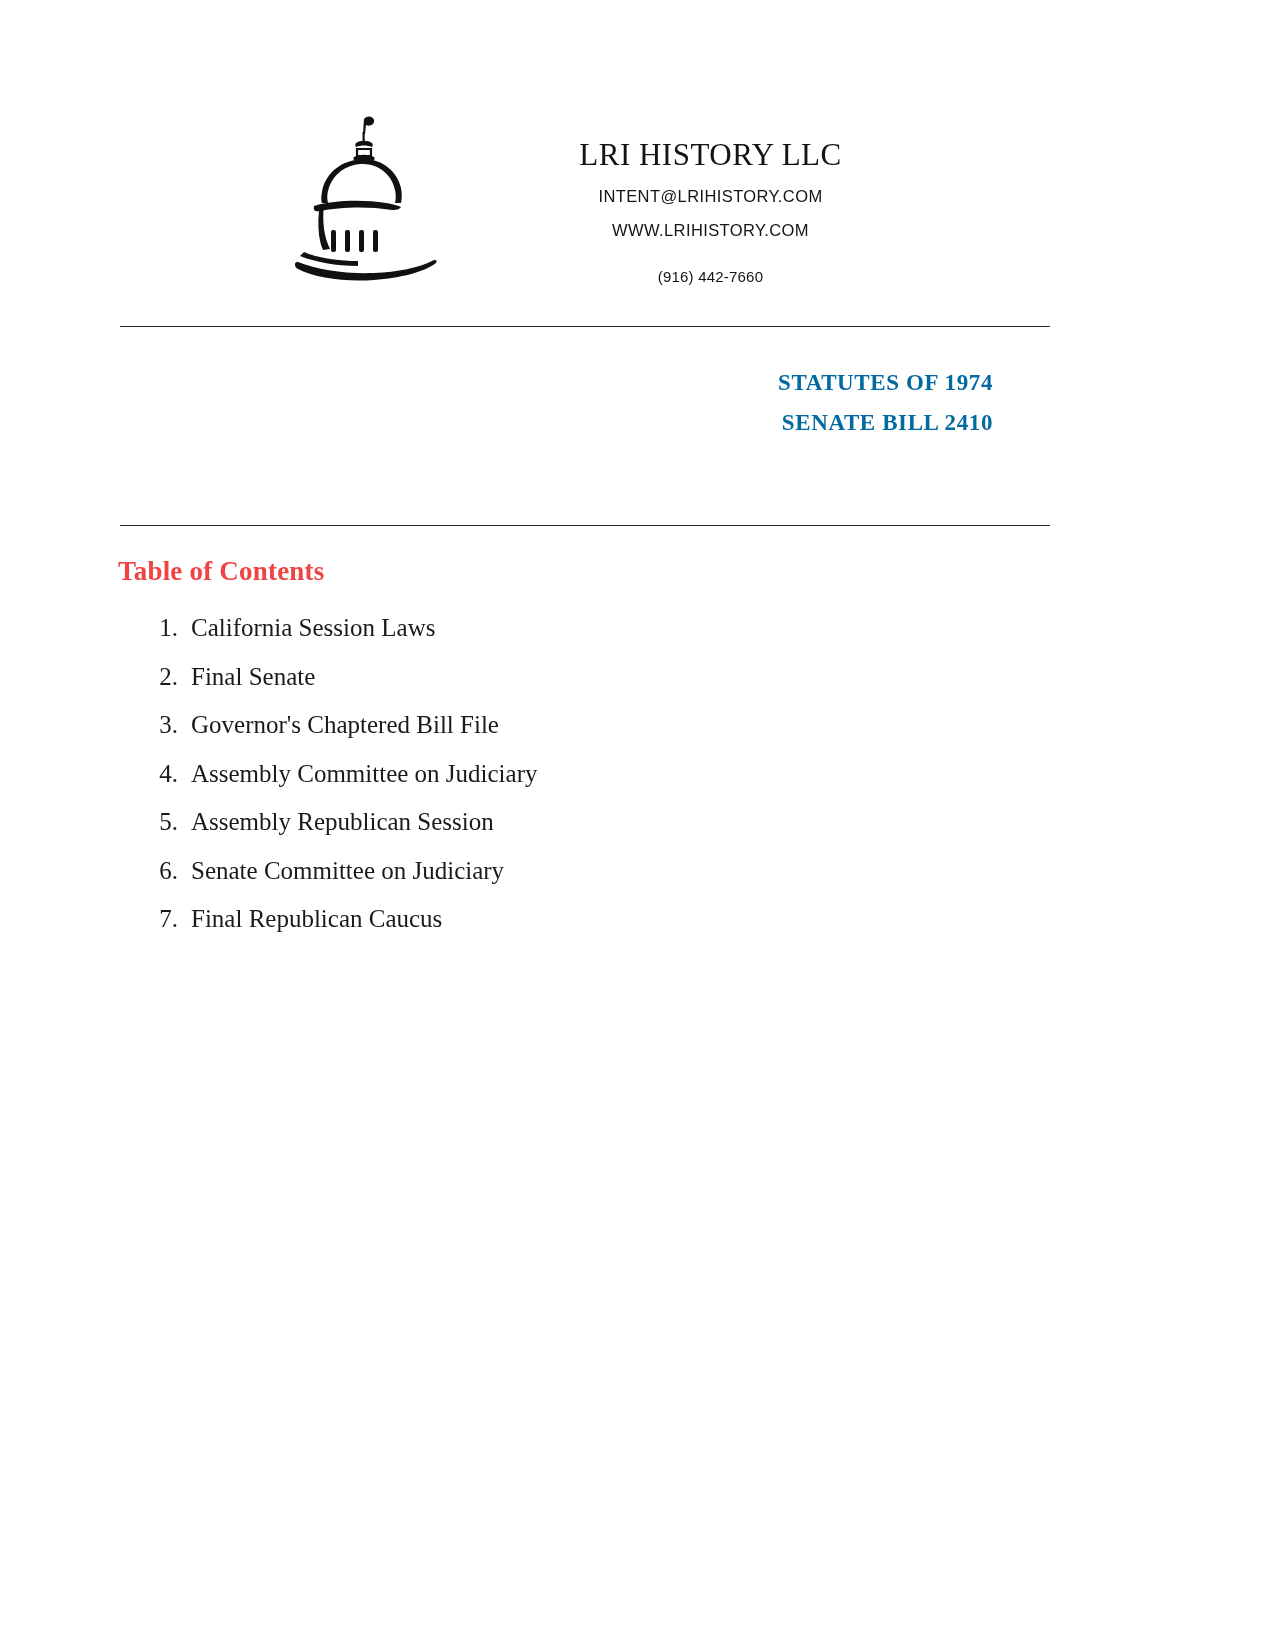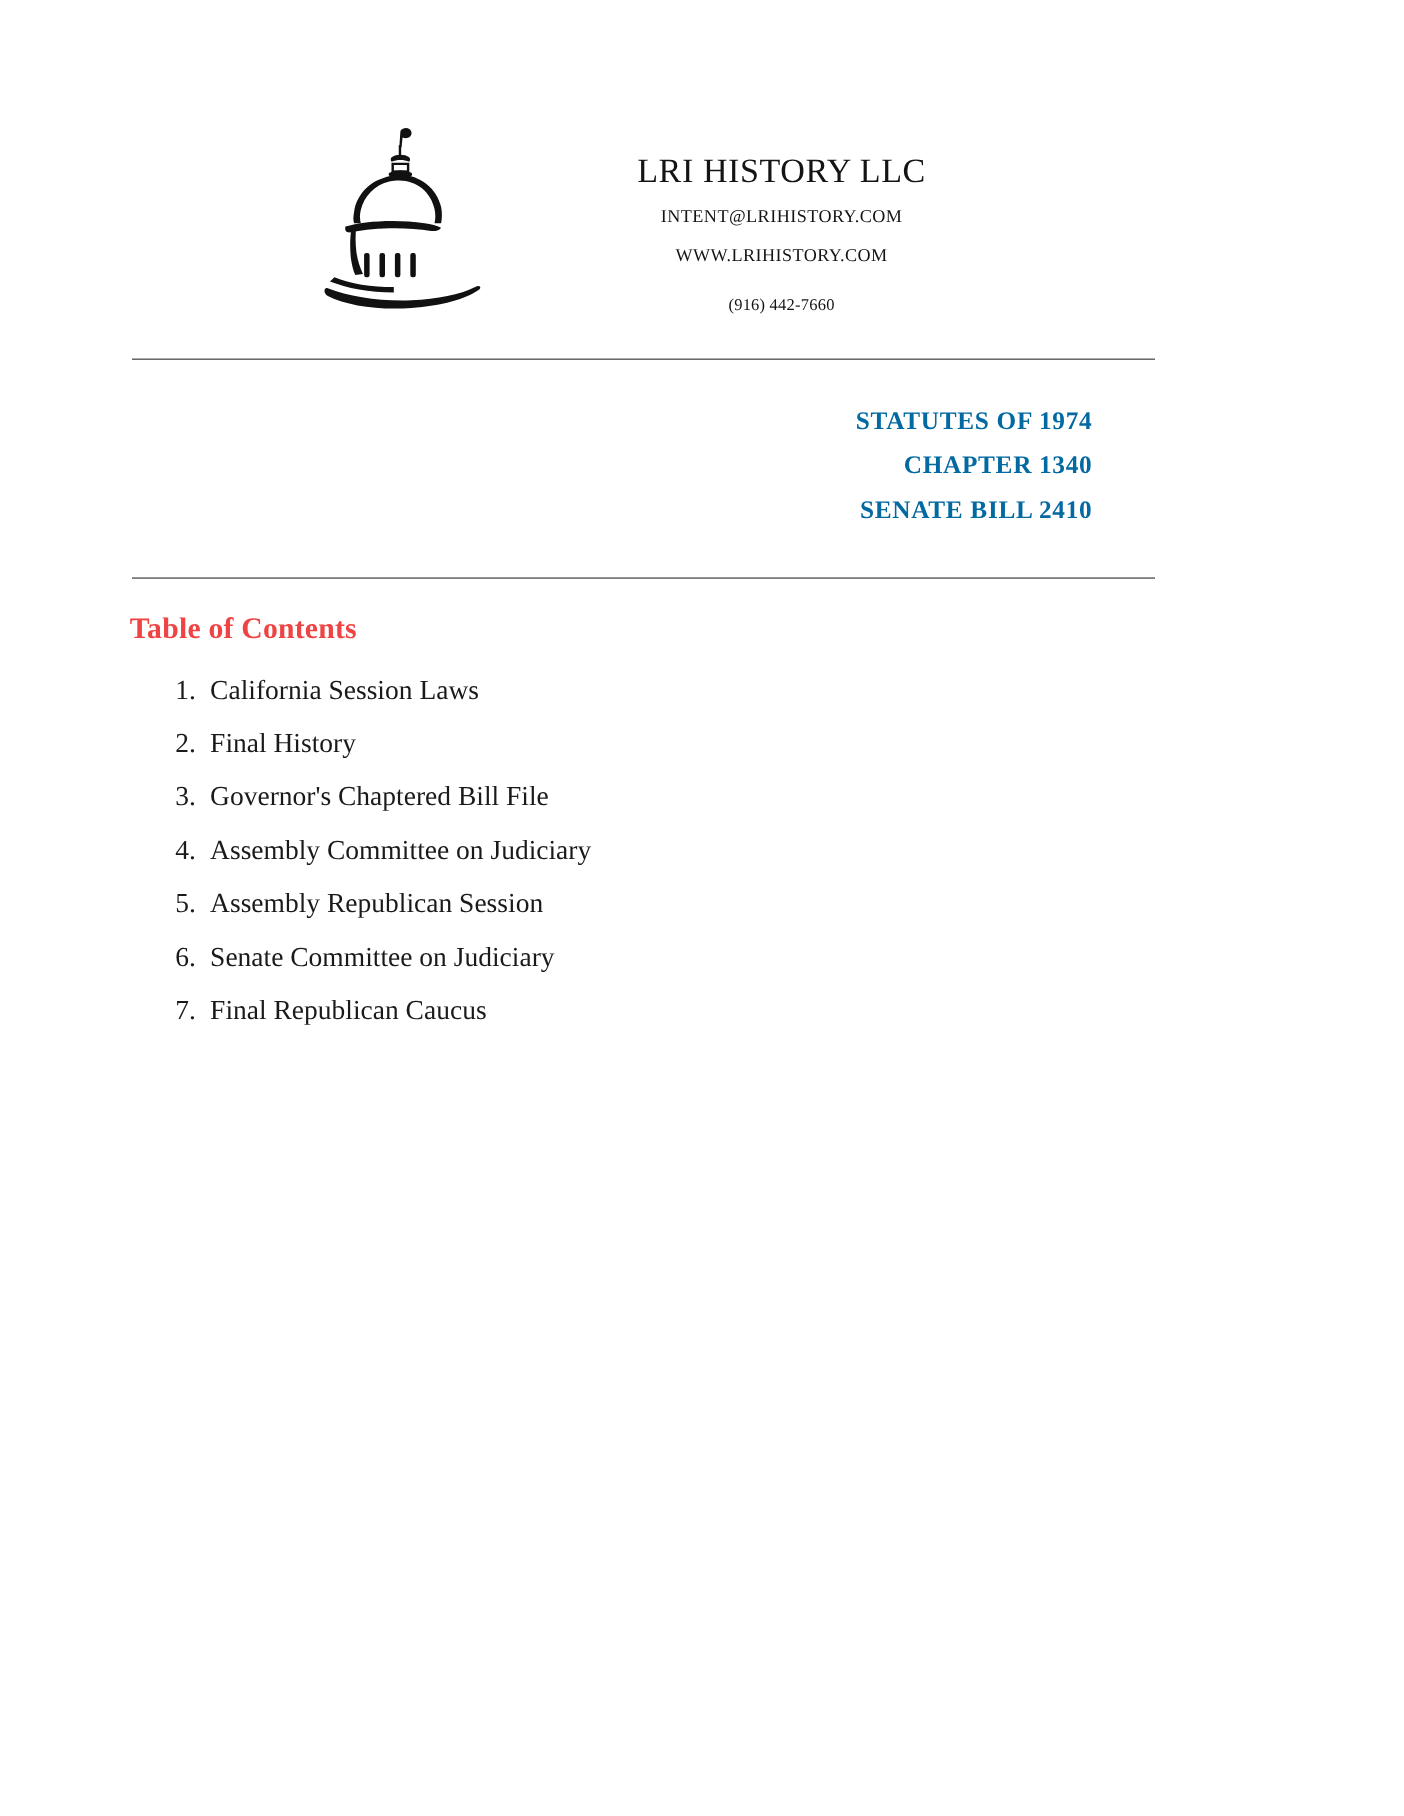--- a/index.html
+++ b/index.html
@@ -51,21 +51,21 @@
   }
   .org-name {
     font-family: "Liberation Serif", serif;
     font-size: 31px;
     letter-spacing: 0.5px;
     color: #141414;
     line-height: 1.1;
     white-space: nowrap;
   }
   .org-line {
-    font-family: Liberation Serif, serif;
+    font-family: Liberation Sans, sans-serif;
     font-size: 16.5px;
     letter-spacing: 0.4px;
     color: #141414;
     margin-top: 15px;
   }
   .org-line.small {
     font-size: 15px;
     letter-spacing: 0.2px;
     margin-top: 28px;
   }
@@ -176,36 +176,35 @@
       <div class="org-line">WWW.LRIHISTORY.COM</div>
       <div class="org-line small">(916) 442-7660</div>
     </div>
 
   </div>
 
   <div class="rule rule-top"></div>
 
   <div class="title-block">
     <div>STATUTES OF 1974</div>
-    <div>CHAPTER  1340</div>
     <div>SENATE BILL 2410</div>
   </div>
 
   <div class="rule rule-bottom"></div>
 
   <div class="toc-heading">Table of Contents</div>
 
   <ol class="toc-list">
     <li>
       <span class="toc-num">1.</span>
       <span class="toc-label">California Session Laws</span>
     </li>
     <li>
       <span class="toc-num">2.</span>
-      <span class="toc-label">Final History</span>
+      <span class="toc-label">Final Senate</span>
     </li>
     <li>
       <span class="toc-num">3.</span>
       <span class="toc-label">Governor's Chaptered Bill File</span>
     </li>
     <li>
       <span class="toc-num">4.</span>
       <span class="toc-label">Assembly Committee on Judiciary</span>
     </li>
     <li>

